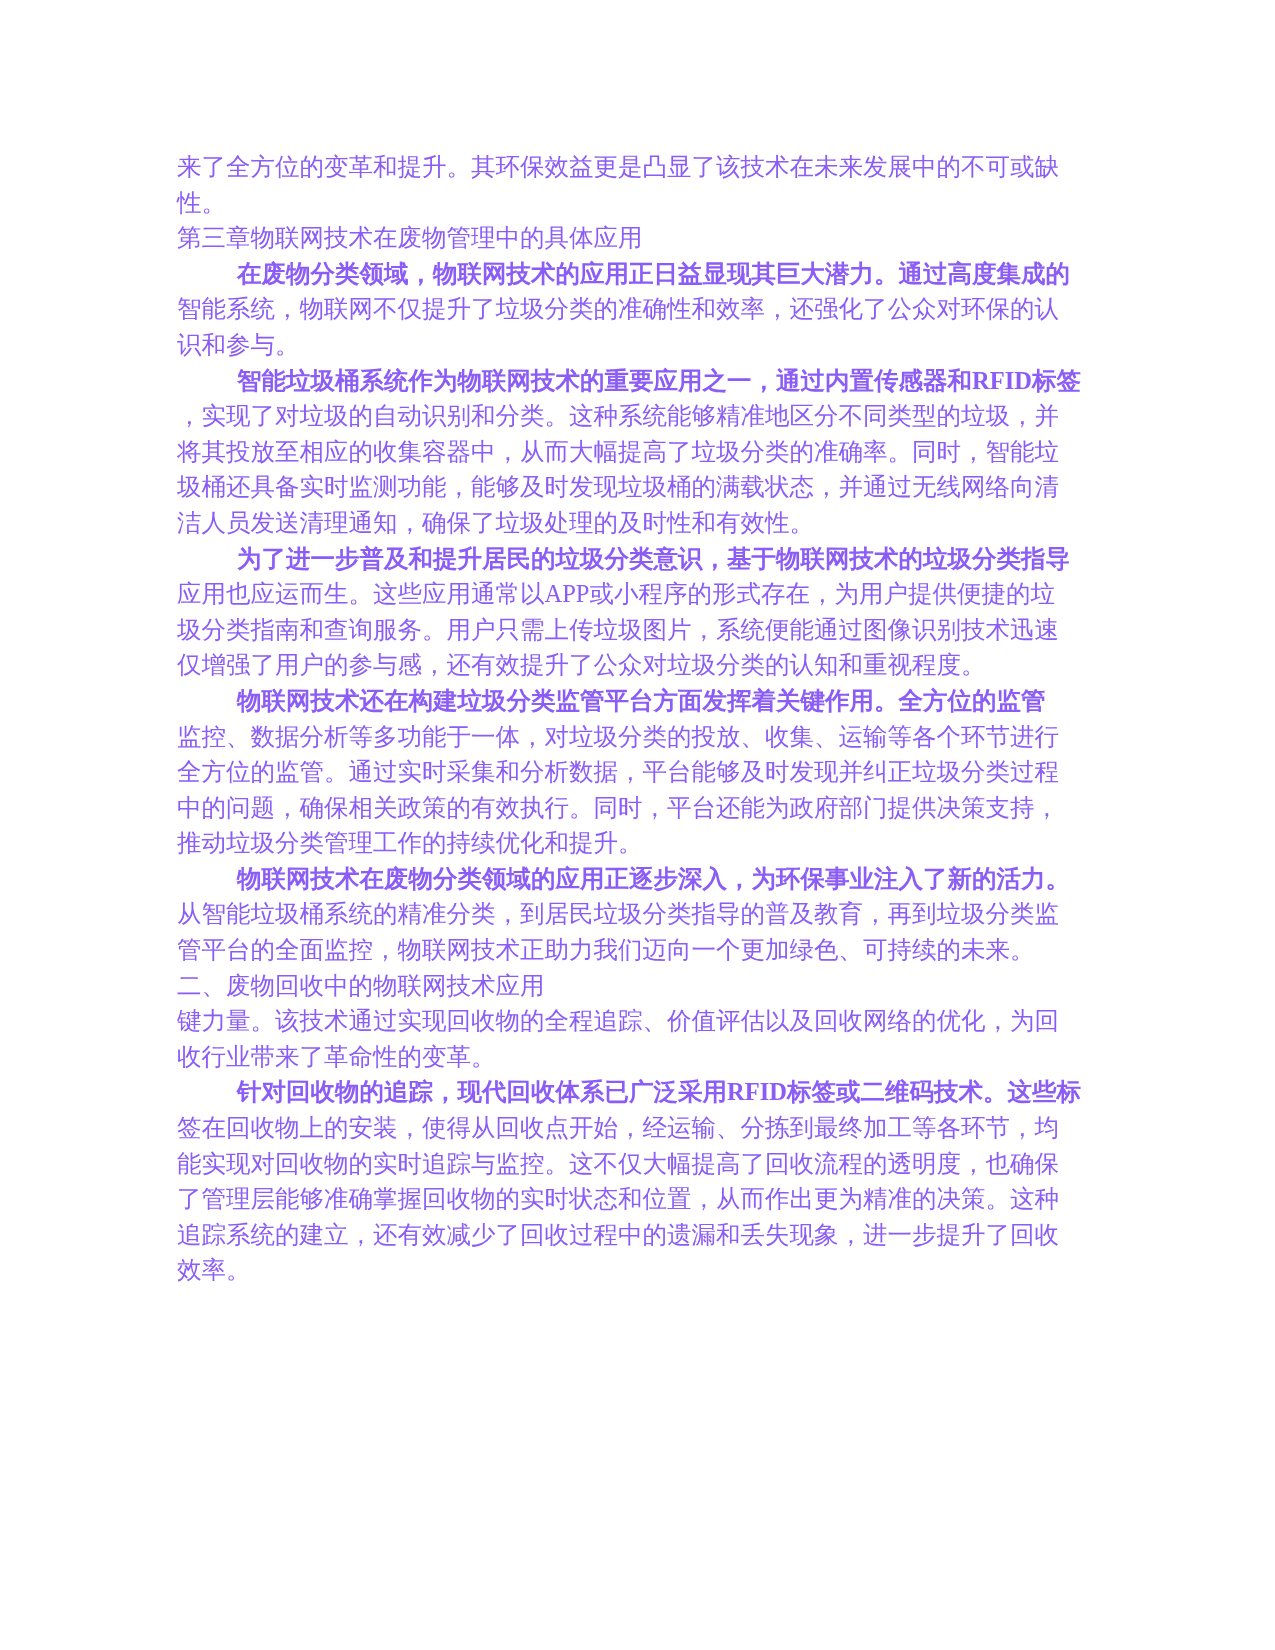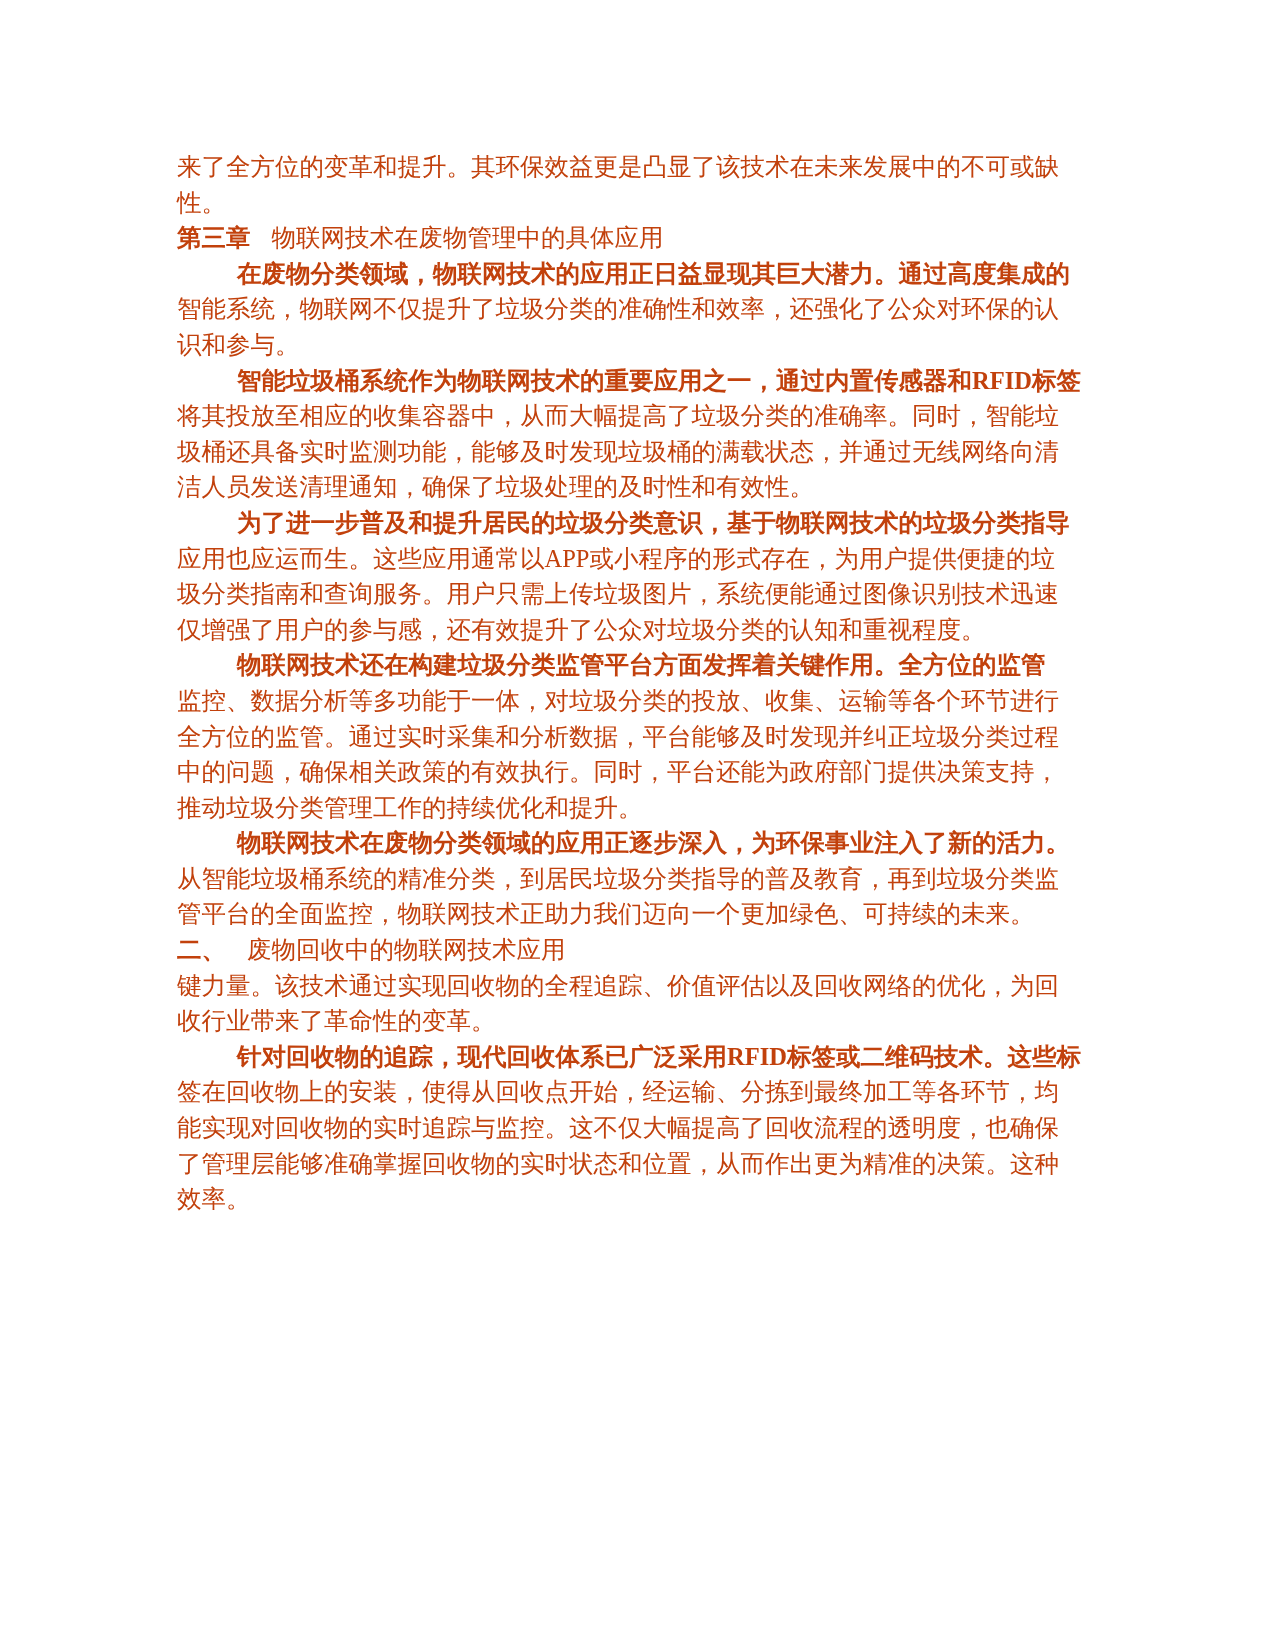--- a/index.html
+++ b/index.html
@@ -18,31 +18,30 @@
   .content {
     position: absolute;
     left: 177px;
     top: 149px;
     width: 900px;
   }
   .line {
     font-size: 24.5px;
     line-height: 35.6px;
     height: 35.6px;
-    color: #c2410c;
+    color: #8b5cf6;
     white-space: nowrap;
     letter-spacing: 0px;
   }
   .line.indent {
     text-indent: 60px;
     font-weight: bold;
   }
   .heading-label {
-    font-weight: 700;
-    margin-right: 21px;
+    font-weight: 400;
   }
   .heading-title {
     font-weight: 400;
   }
 </style>
 </head>
 <body>
 
 <div class="page">
   <div class="content" id="doc-body">
@@ -54,20 +53,21 @@
 
 
   <div class="line indent">在废物分类领域，物联网技术的应用正日益显现其巨大潜力。通过高度集成的</div>
 
   <div class="line">智能系统，物联网不仅提升了垃圾分类的准确性和效率，还强化了公众对环保的认</div>
 
   <div class="line">识和参与。</div>
 
   <div class="line indent">智能垃圾桶系统作为物联网技术的重要应用之一，通过内置传感器和RFID标签</div>
 
+  <div class="line">，实现了对垃圾的自动识别和分类。这种系统能够精准地区分不同类型的垃圾，并</div>
 
   <div class="line">将其投放至相应的收集容器中，从而大幅提高了垃圾分类的准确率。同时，智能垃</div>
 
   <div class="line">圾桶还具备实时监测功能，能够及时发现垃圾桶的满载状态，并通过无线网络向清</div>
 
   <div class="line">洁人员发送清理通知，确保了垃圾处理的及时性和有效性。</div>
 
   <div class="line indent">为了进一步普及和提升居民的垃圾分类意识，基于物联网技术的垃圾分类指导</div>
 
   <div class="line">应用也应运而生。这些应用通常以APP或小程序的形式存在，为用户提供便捷的垃</div>
@@ -101,16 +101,17 @@
   <div class="line">收行业带来了革命性的变革。</div>
 
   <div class="line indent">针对回收物的追踪，现代回收体系已广泛采用RFID标签或二维码技术。这些标</div>
 
   <div class="line">签在回收物上的安装，使得从回收点开始，经运输、分拣到最终加工等各环节，均</div>
 
   <div class="line">能实现对回收物的实时追踪与监控。这不仅大幅提高了回收流程的透明度，也确保</div>
 
   <div class="line">了管理层能够准确掌握回收物的实时状态和位置，从而作出更为精准的决策。这种</div>
 
+  <div class="line">追踪系统的建立，还有效减少了回收过程中的遗漏和丢失现象，进一步提升了回收</div>
 
   <div class="line">效率。</div>
 </div>
 </div>
 
 </body></html>

